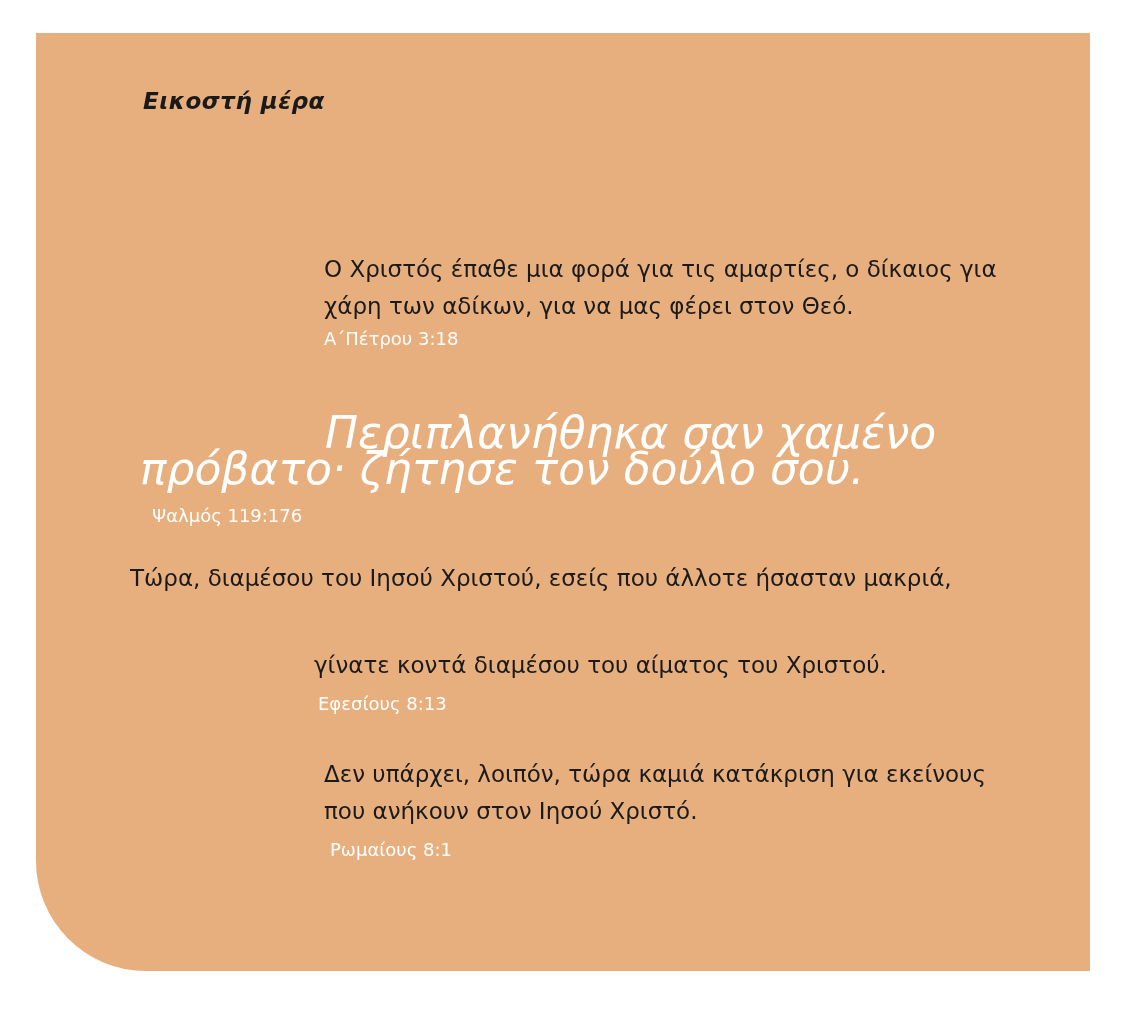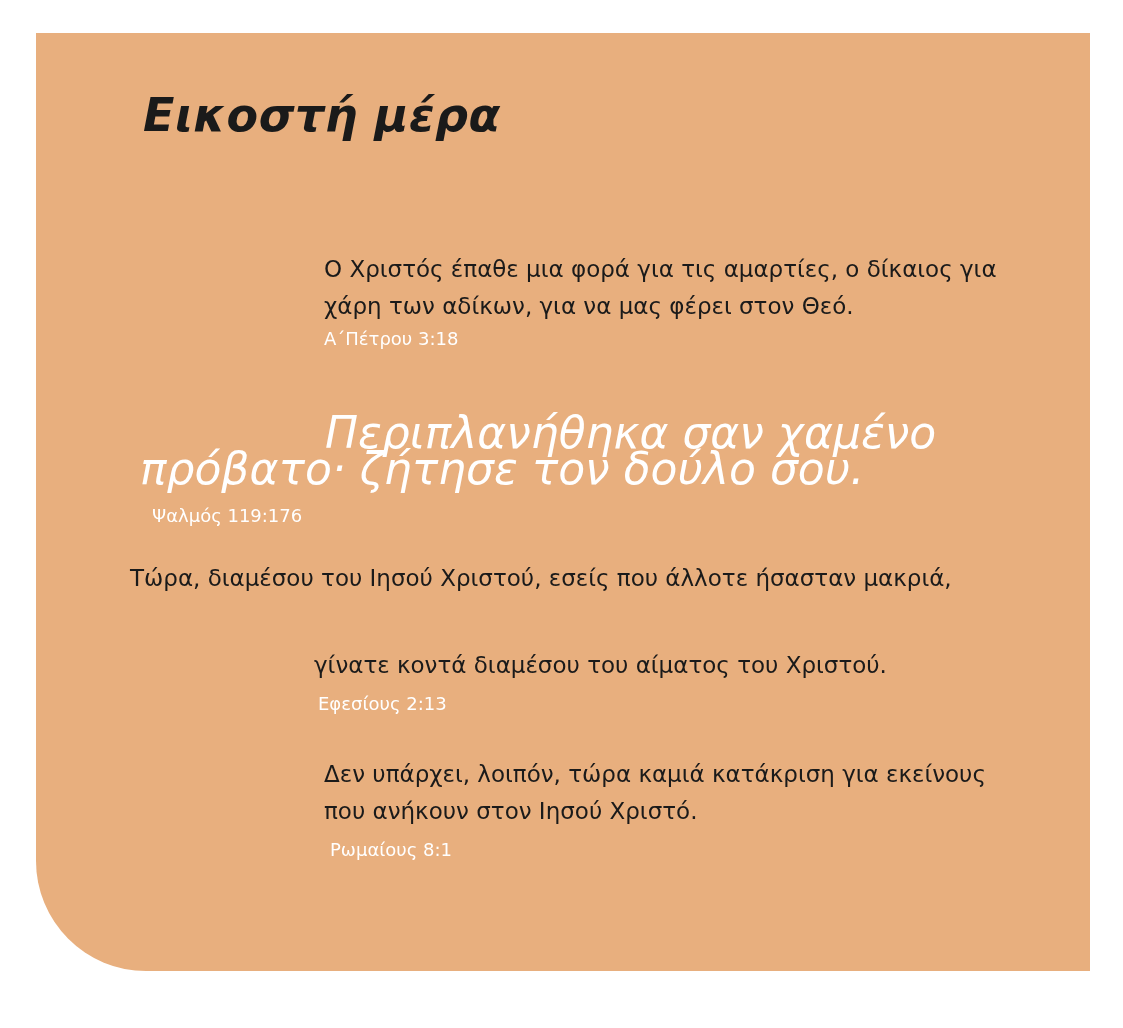--- a/index.html
+++ b/index.html
@@ -24,21 +24,21 @@
     height: 938px;
     background: #E8AF7E;
     border-bottom-left-radius: 110px;
   }
 
   
   #slide-title {
     position: absolute;
     left: 107px;
     top: 55px;
-    font-size: 46px;
+    font-size: 23px;
     font-style: italic;
     font-weight: bold;
     color: #1a1a1a;
     letter-spacing: 0.5px;
     white-space: nowrap;
     text-align: center;
   }
 
   .verse-block {
     position: absolute;
@@ -139,21 +139,21 @@
       <span class="big-line-2">πρόβατο· ζήτησε τον δούλο σου.</span>
     </div>
     <div class="verse-ref">Ψαλμός 119:176</div>
   </div>
 
   <div class="verse-block" id="verse-3">
     <div class="verse-text">
       <span class="line-a">Τώρα, διαμέσου του Ιησού Χριστού, εσείς που άλλοτε ήσασταν μακριά,</span>
       <span class="line-b">γίνατε κοντά διαμέσου του αίματος του Χριστού.</span>
     </div>
-    <div class="verse-ref">Εφεσίους 2:13</div>
+    <div class="verse-ref">Εφεσίους 8:13</div>
   </div>
 
   <div class="verse-block" id="verse-4">
     <div class="verse-text">Δεν υπάρχει, λοιπόν, τώρα καμιά κατάκριση για εκείνους που ανήκουν στον Ιησού Χριστό.</div>
     <div class="verse-ref">Ρωμαίους 8:1</div>
   </div>
 
 </div>
 
 </body></html>

